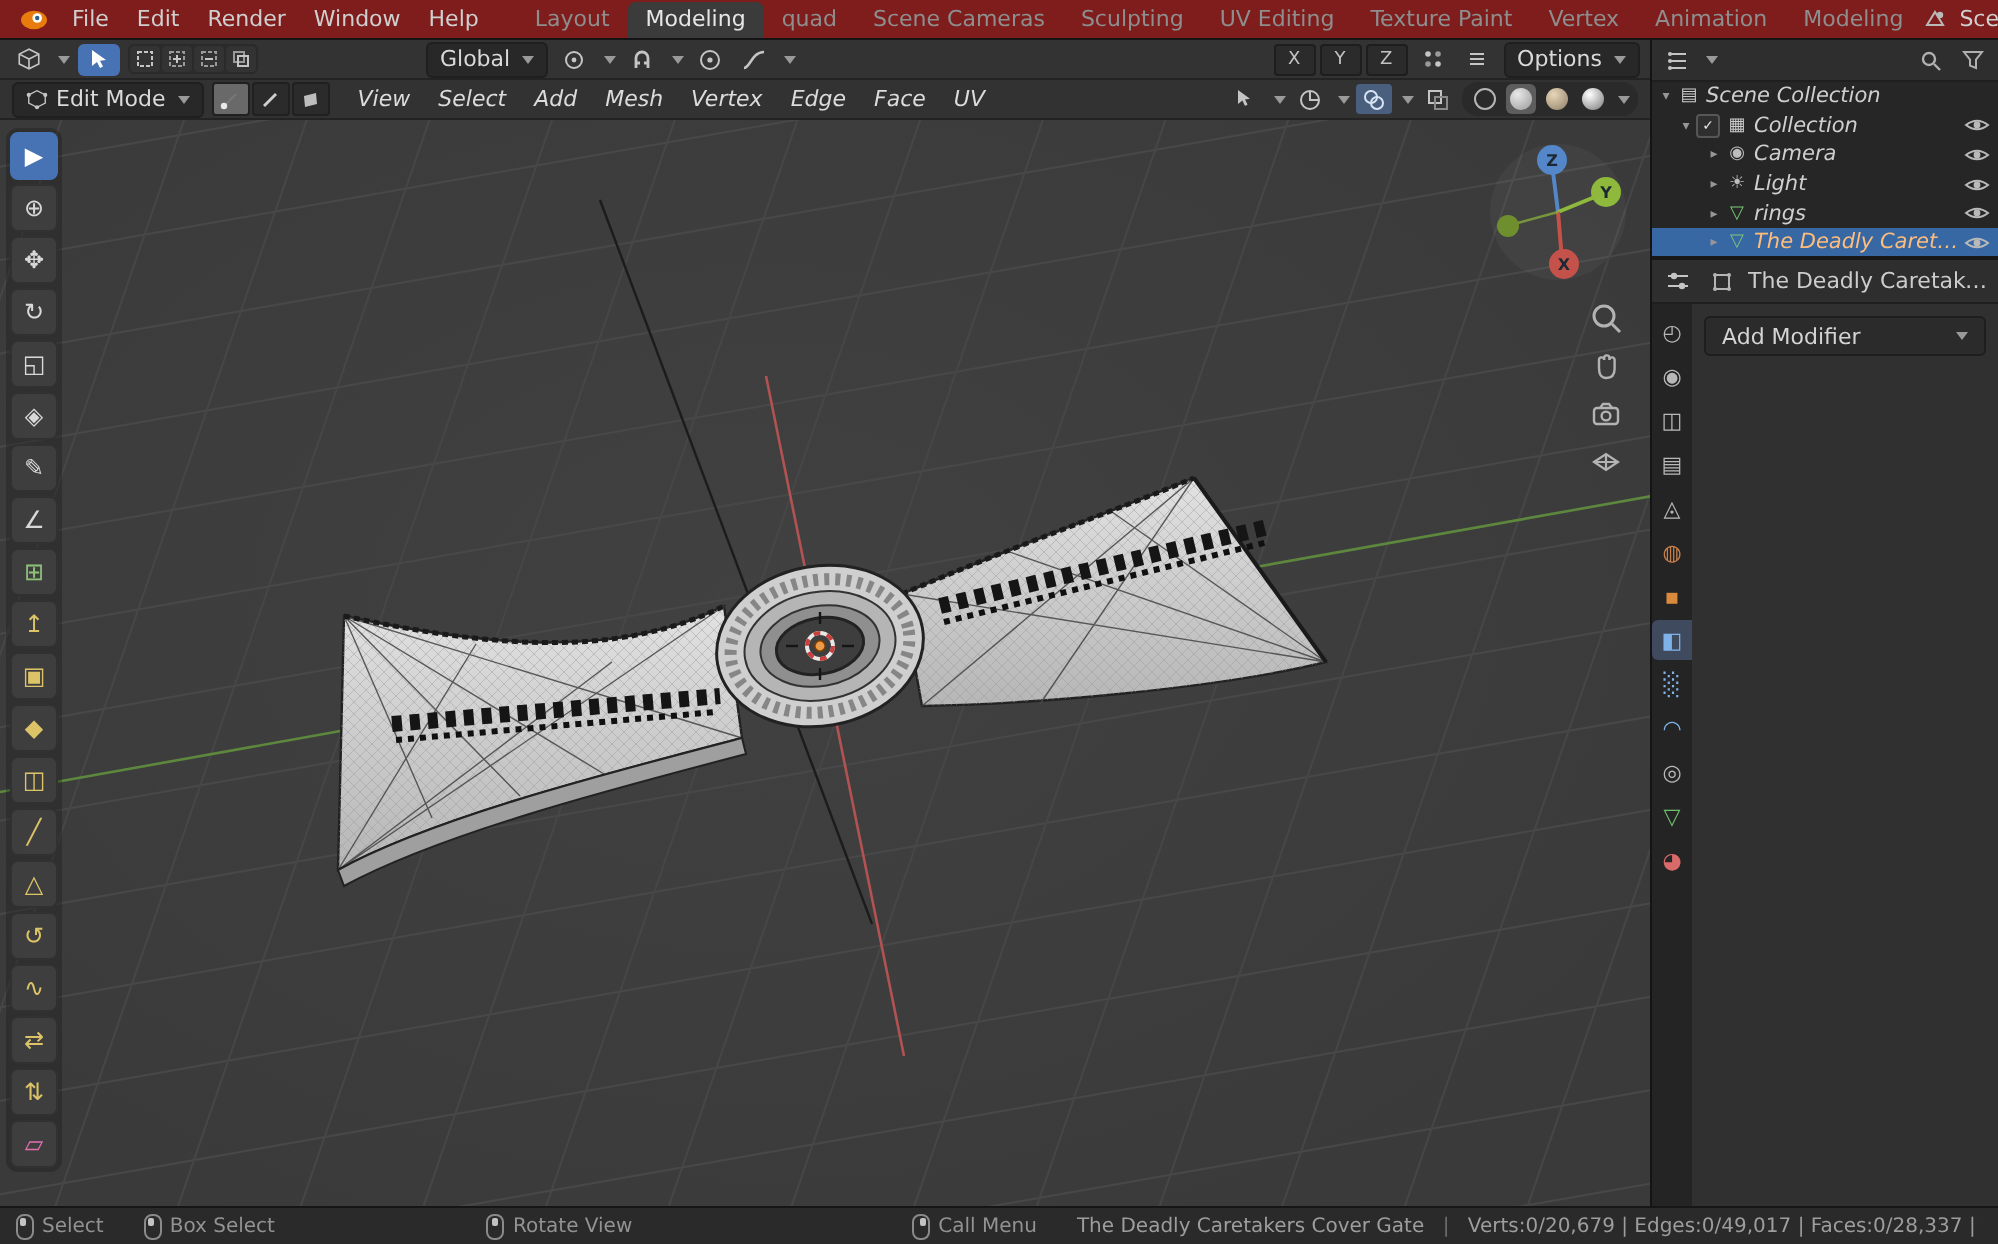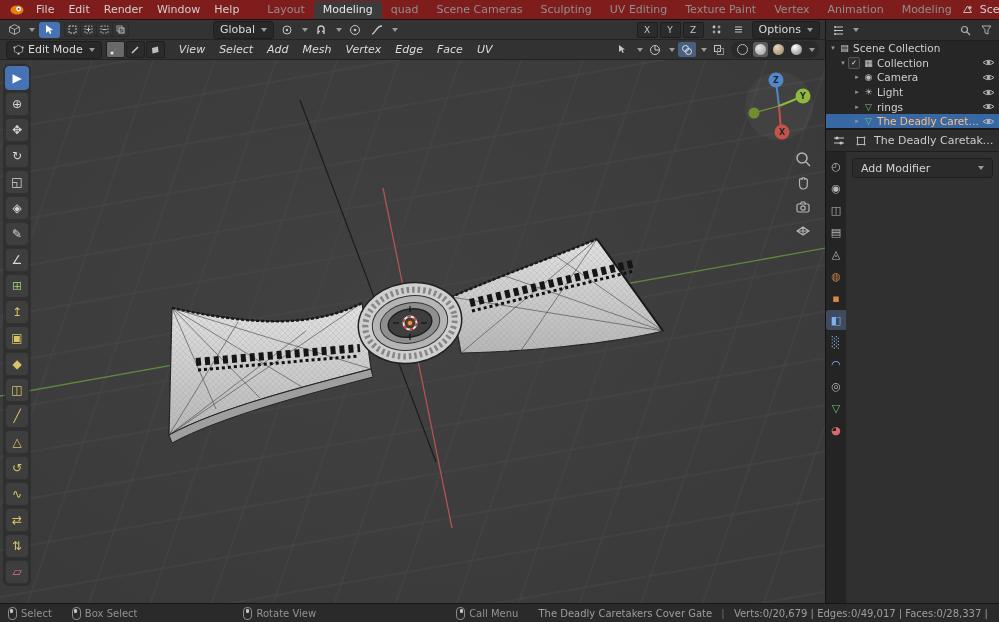--- a/index.html
+++ b/index.html
@@ -71,21 +71,21 @@
   .outliner-header{height:20px;flex:none;background:#2e2e2e;border-bottom:1px solid #1f1f1f;display:flex;align-items:center;gap:3px;padding:0 4px;}
   .o-rows{flex:1;overflow:hidden;font-size:10.5px;}
   .o-row{height:14.6px;display:flex;align-items:center;padding-right:3px;color:#cfcfcf;}
   .o-row.selected{background:#3868a4;}
   .o-row.selected .o-label{color:#ffbd7c;}
   .o-pad{flex:none;height:1px;}
   .o-arrow{width:10px;text-align:center;color:#969696;font-size:7px;flex:none;}
   .o-check{display:none;width:10px;height:10px;margin-right:2px;background:#2f2f2f;border:1px solid #565656;border-radius:2px;color:#e6e6e6;font-size:7px;align-items:center;justify-content:center;flex:none;}
   .o-check.show{display:flex;}
   .o-icon{width:13px;text-align:center;font-size:9px;flex:none;}
-  .o-label{flex:1;margin-left:2px;white-space:nowrap;overflow:hidden;text-overflow:ellipsis;}
+  .o-label{flex:1;margin-left:2px;white-space:nowrap;overflow:hidden;text-overflow:ellipsis;font-style:italic;}
   .o-eye{width:15px;display:flex;justify-content:center;visibility:hidden;flex:none;}
   .o-eye.show{visibility:visible;}
 
   .properties{flex:1;display:flex;flex-direction:column;min-height:0;}
   .props-header{height:21px;flex:none;background:#2e2e2e;border-bottom:1px solid #1f1f1f;display:flex;align-items:center;gap:4px;padding:0 4px;color:#cccccc;}
   .props-header .crumb{white-space:nowrap;overflow:hidden;text-overflow:ellipsis;}
   .props-body{flex:1;display:flex;min-height:0;}
   .props-tabs{width:20px;flex:none;background:#242424;display:flex;flex-direction:column;align-items:center;padding-top:4px;gap:2px;}
   .ptab{width:20px;height:20px;display:flex;align-items:center;justify-content:center;font-size:11px;border-radius:3px 0 0 3px;}
   .ptab.active{background:#3f4a5e;}

